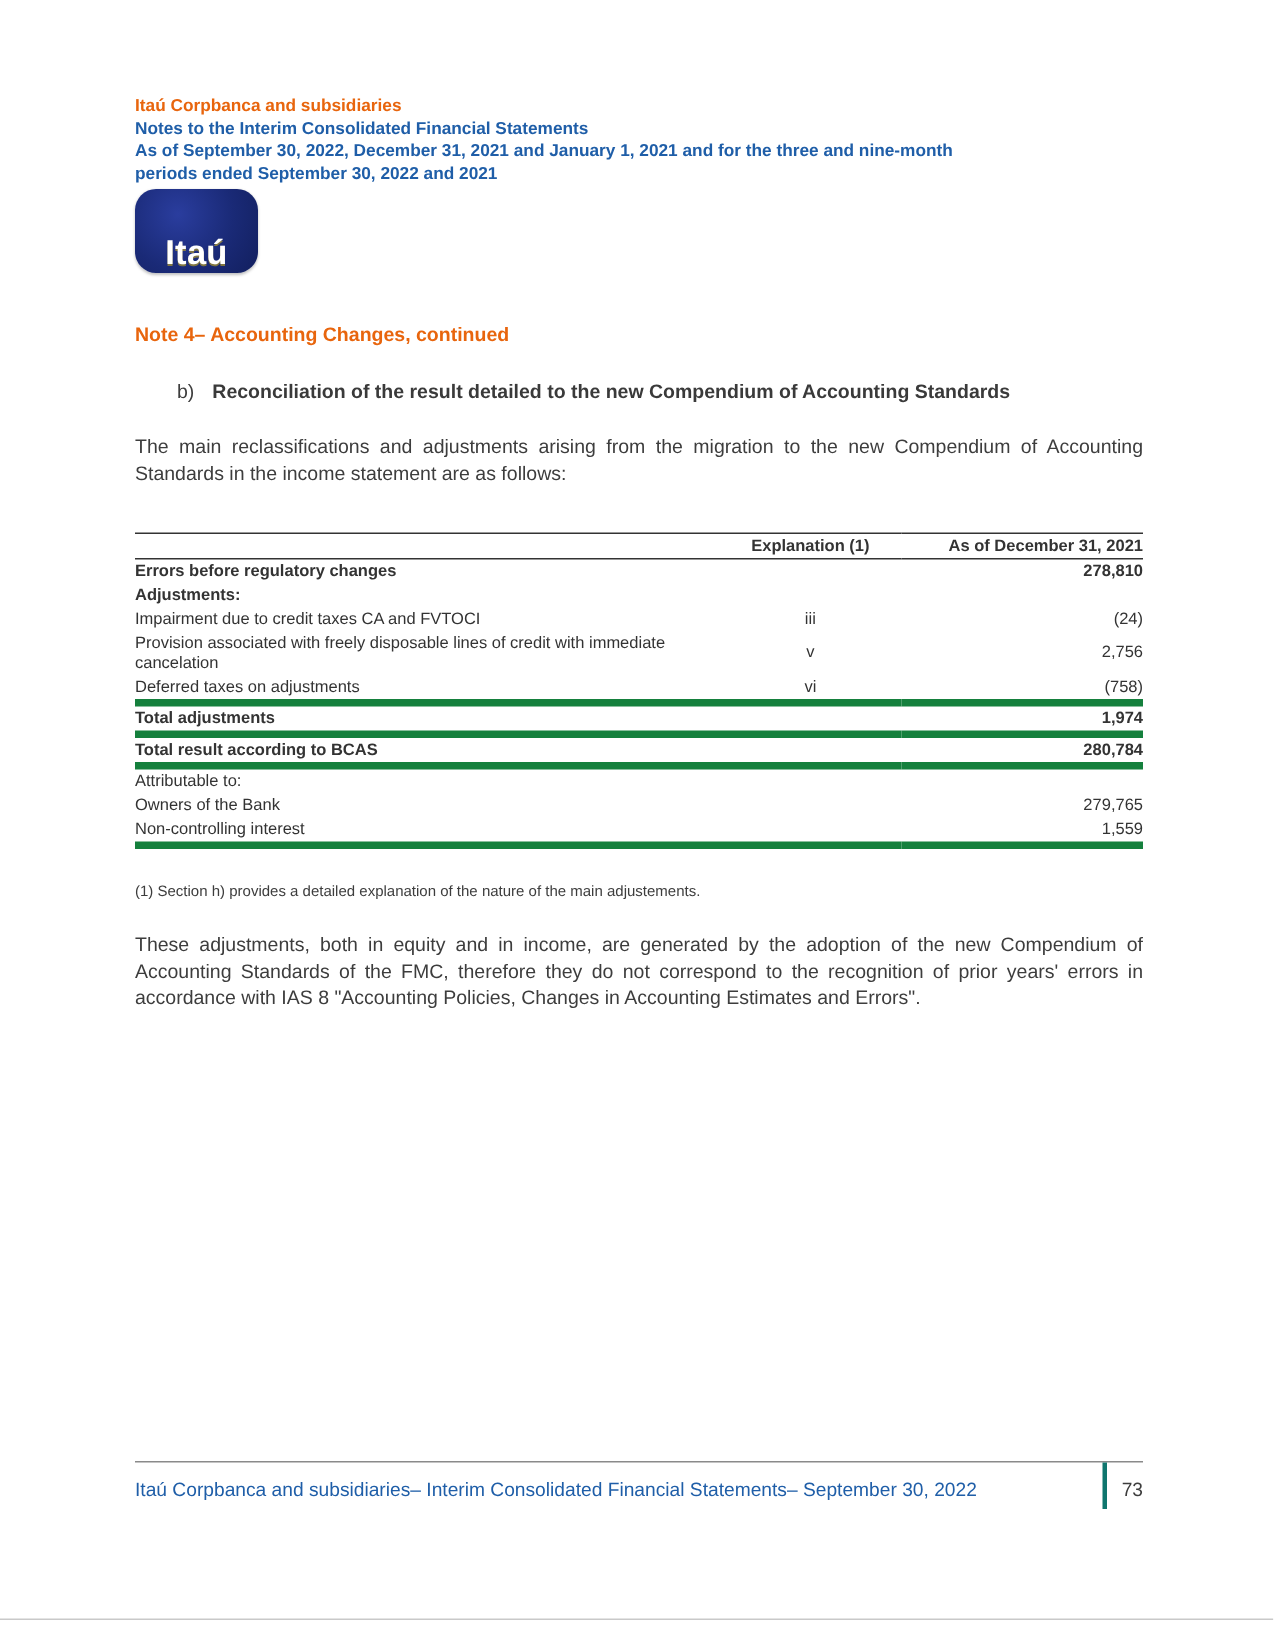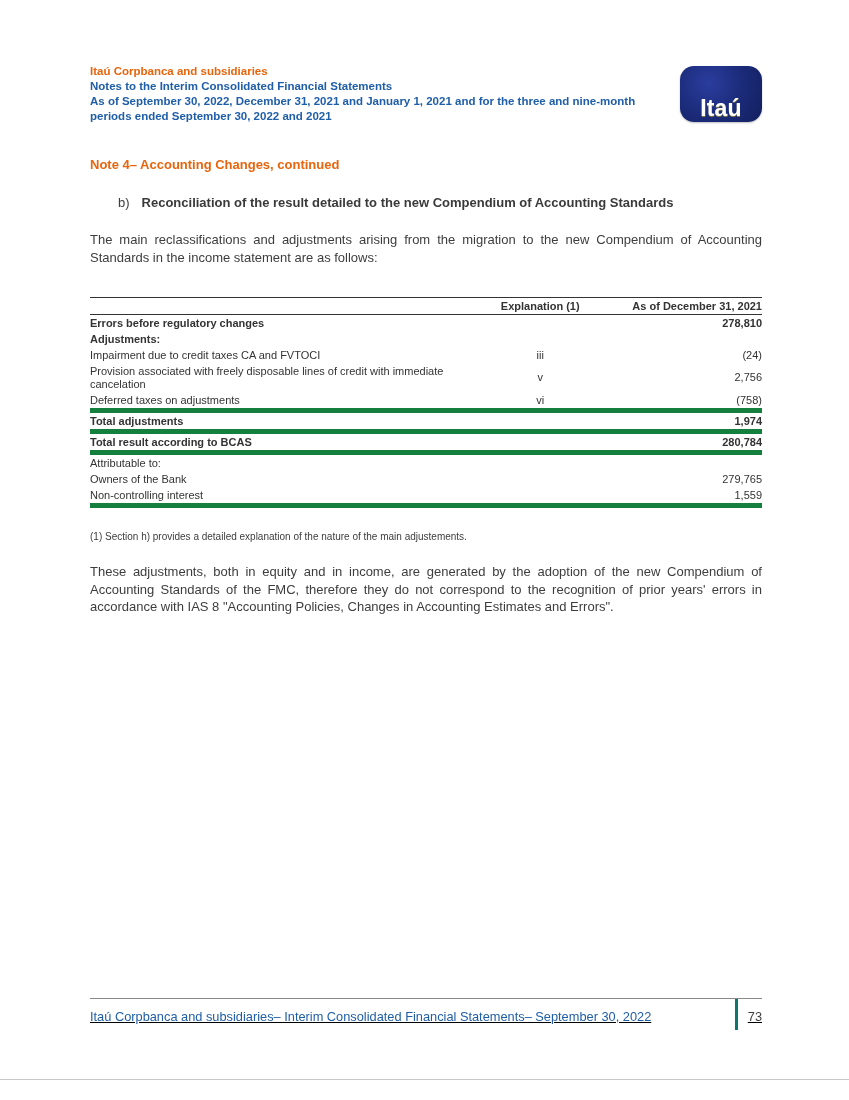--- a/index.html
+++ b/index.html
@@ -12,21 +12,21 @@
     height: 1100px;
     background: #ffffff;
     overflow: hidden;
   }
   .content { padding: 64px 87px 0 90px; }
 
   .orange { color: #E8650D; }
   .blue   { color: #1F5EA8; }
 
   
-  .doc-header { display: flex; justify-content: space-between; align-items: flex-start; }
+  .doc-header { display: flex; justify-content: space-between; align-items: flex-start; flex-direction: column; }
   .header-text { font-size: 11.5px; font-weight: bold; line-height: 15px; max-width: 578px; }
   .header-company { margin-bottom: 0; }
   .header-period { }
 
   .logo {
     width: 82px; height: 56px;
     border-radius: 14px;
     background: radial-gradient(circle at 35% 30%, #2A3D9E 0%, #1A2A77 55%, #121F5E 100%);
     display: flex; align-items: flex-end; justify-content: center;
     margin-top: 2px;
@@ -75,21 +75,21 @@
   .col-expl  { width: 18%; text-align: center; }
   .col-value { width: 24%; text-align: right; }
   td.indent  { padding-left: 16px; }
   tr.bold td { font-weight: bold; }
   tr.rule-below td { border-bottom: 5px solid #15803d; }
 
   
   .footnote { margin-top: 23px; font-size: 10px; color: #3d3d3d; }
 
   
-  .doc-footer { position: absolute; left: 90px; right: 87px; top: 998px; text-decoration: underline; }
+  .doc-footer { position: absolute; left: 90px; right: 87px; top: 974px; }
   .footer-rule { border-top: 1px solid #8a8a8a; }
   .footer-row { display: flex; justify-content: space-between; align-items: stretch; }
   .footer-text { color: #1F5EA8; font-size: 12.8px; padding-top: 10px; }
   .page-number {
     border-left: 3px solid #0f766e;
     padding: 10px 0 6px 10px;
     font-size: 12.8px;
     color: #3d3d3d;
   }
 

